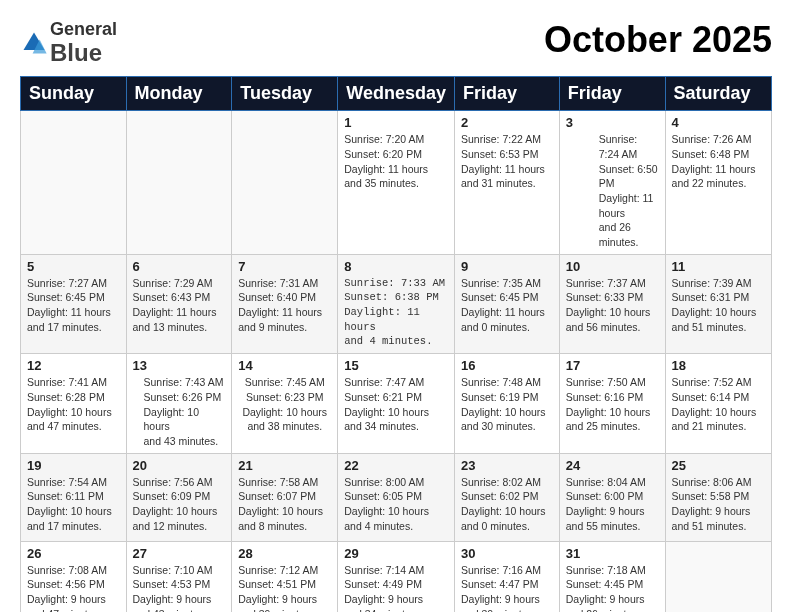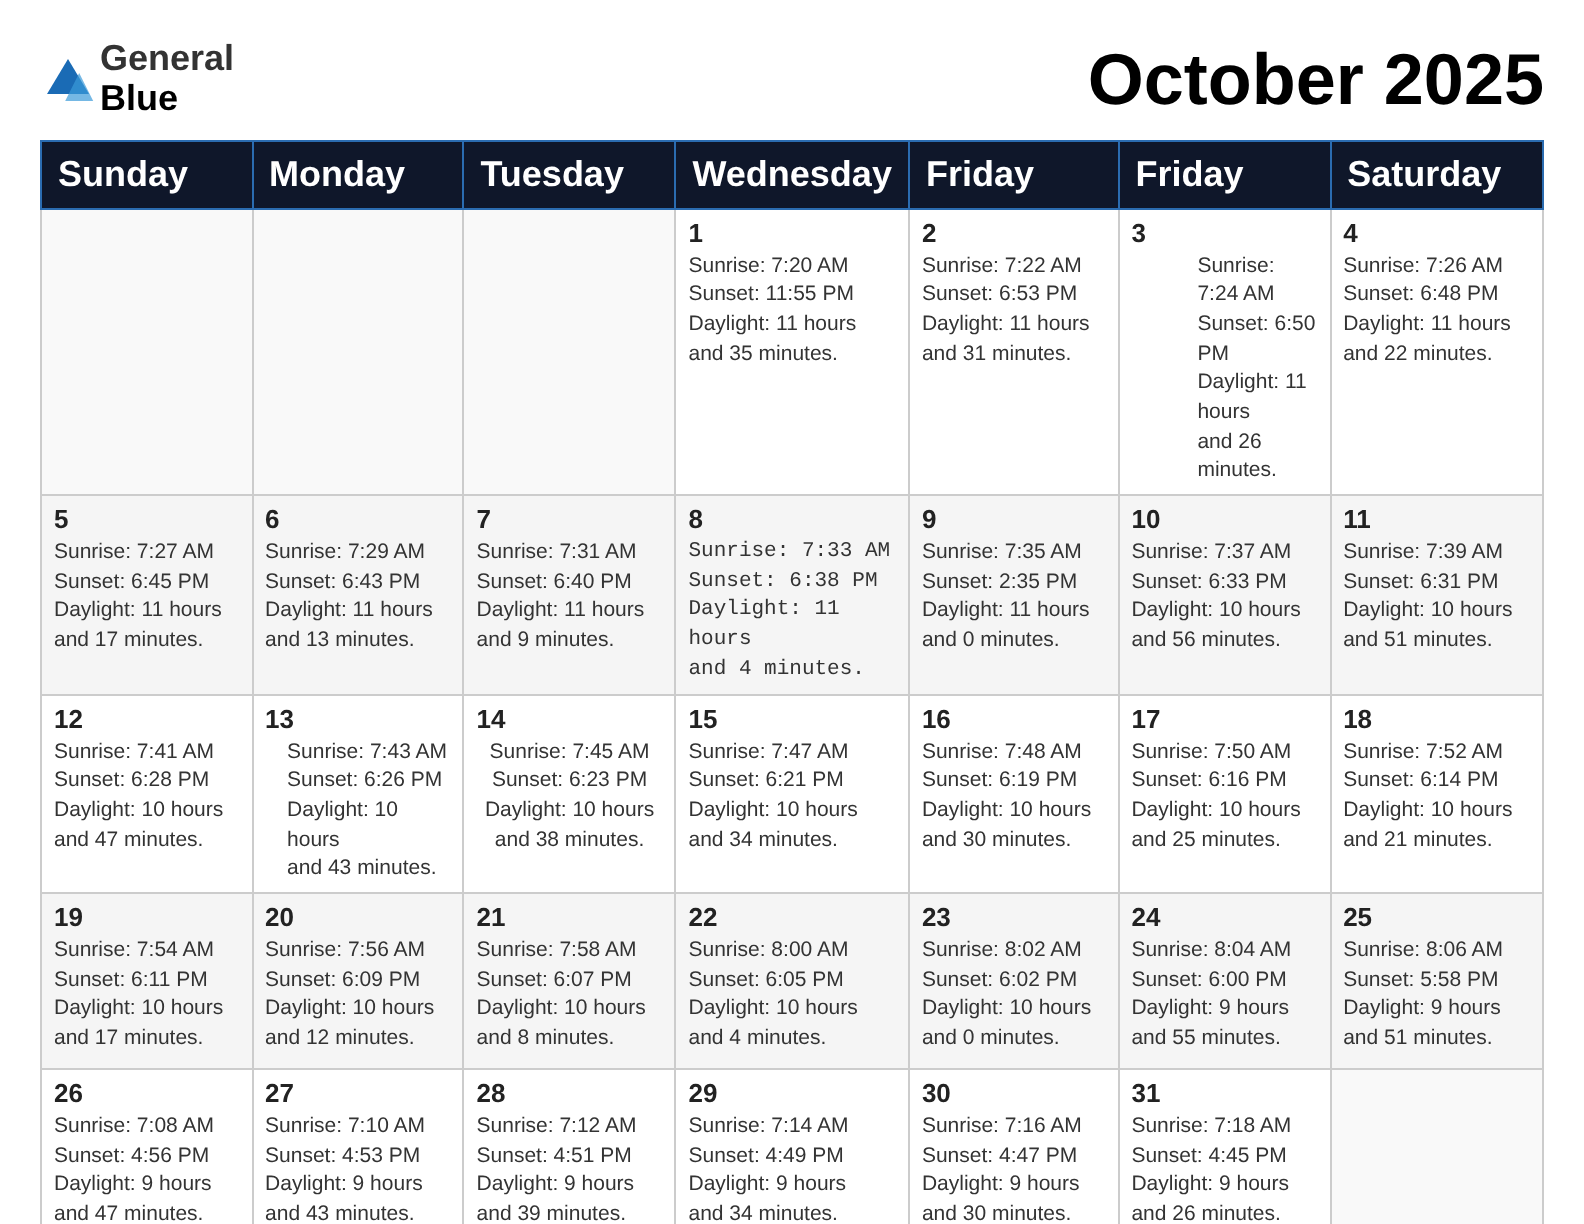--- a/index.html
+++ b/index.html
@@ -24,23 +24,23 @@
       display: flex;
       flex-direction: column;
       line-height: 1.1;
     }
     .logo-general {
       font-size: 18px;
       font-weight: bold;
       color: #333;
     }
     .logo-blue {
-      font-size: 18px;
-      font-weight: bold;
-      color: #000000;
+      font-size: 24px;
+      font-weight: bold;
+      color: #404040;
     }
     .logo-icon {
       width: 28px;
       height: 28px;
       margin-right: 2px;
     }
     .title-block {
       text-align: right;
     }
     .month-title {
@@ -128,21 +128,21 @@
       </tr>
   </thead>
   <tbody id="calendar-body">
   <tr>
         <td class="empty"></td>
         <td class="empty"></td>
         <td class="empty"></td>
         <td>
           <div class="day-number">1</div>
           <div class="day-info" style="white-space: pre-line;">Sunrise: 7:20 AM
-Sunset: 11:55 PM
+Sunset: 6:20 PM
 Daylight: 11 hours
 and 35 minutes.</div>
         </td>
         <td>
           <div class="day-number">2</div>
           <div class="day-info" style="white-space: pre-line;">Sunrise: 7:22 AM
 Sunset: 6:53 PM
 Daylight: 11 hours
 and 31 minutes.</div>
         </td>
@@ -186,21 +186,21 @@
         <td>
           <div class="day-number">8</div>
           <div class="day-info" style="white-space: pre-line; font-family: Liberation Mono, monospace;">Sunrise: 7:33 AM
 Sunset: 6:38 PM
 Daylight: 11 hours
 and 4 minutes.</div>
         </td>
         <td>
           <div class="day-number">9</div>
           <div class="day-info" style="white-space: pre-line;">Sunrise: 7:35 AM
-Sunset: 2:35 PM
+Sunset: 6:45 PM
 Daylight: 11 hours
 and 0 minutes.</div>
         </td>
         <td>
           <div class="day-number">10</div>
           <div class="day-info" style="white-space: pre-line;">Sunrise: 7:37 AM
 Sunset: 6:33 PM
 Daylight: 10 hours
 and 56 minutes.</div>
         </td>

